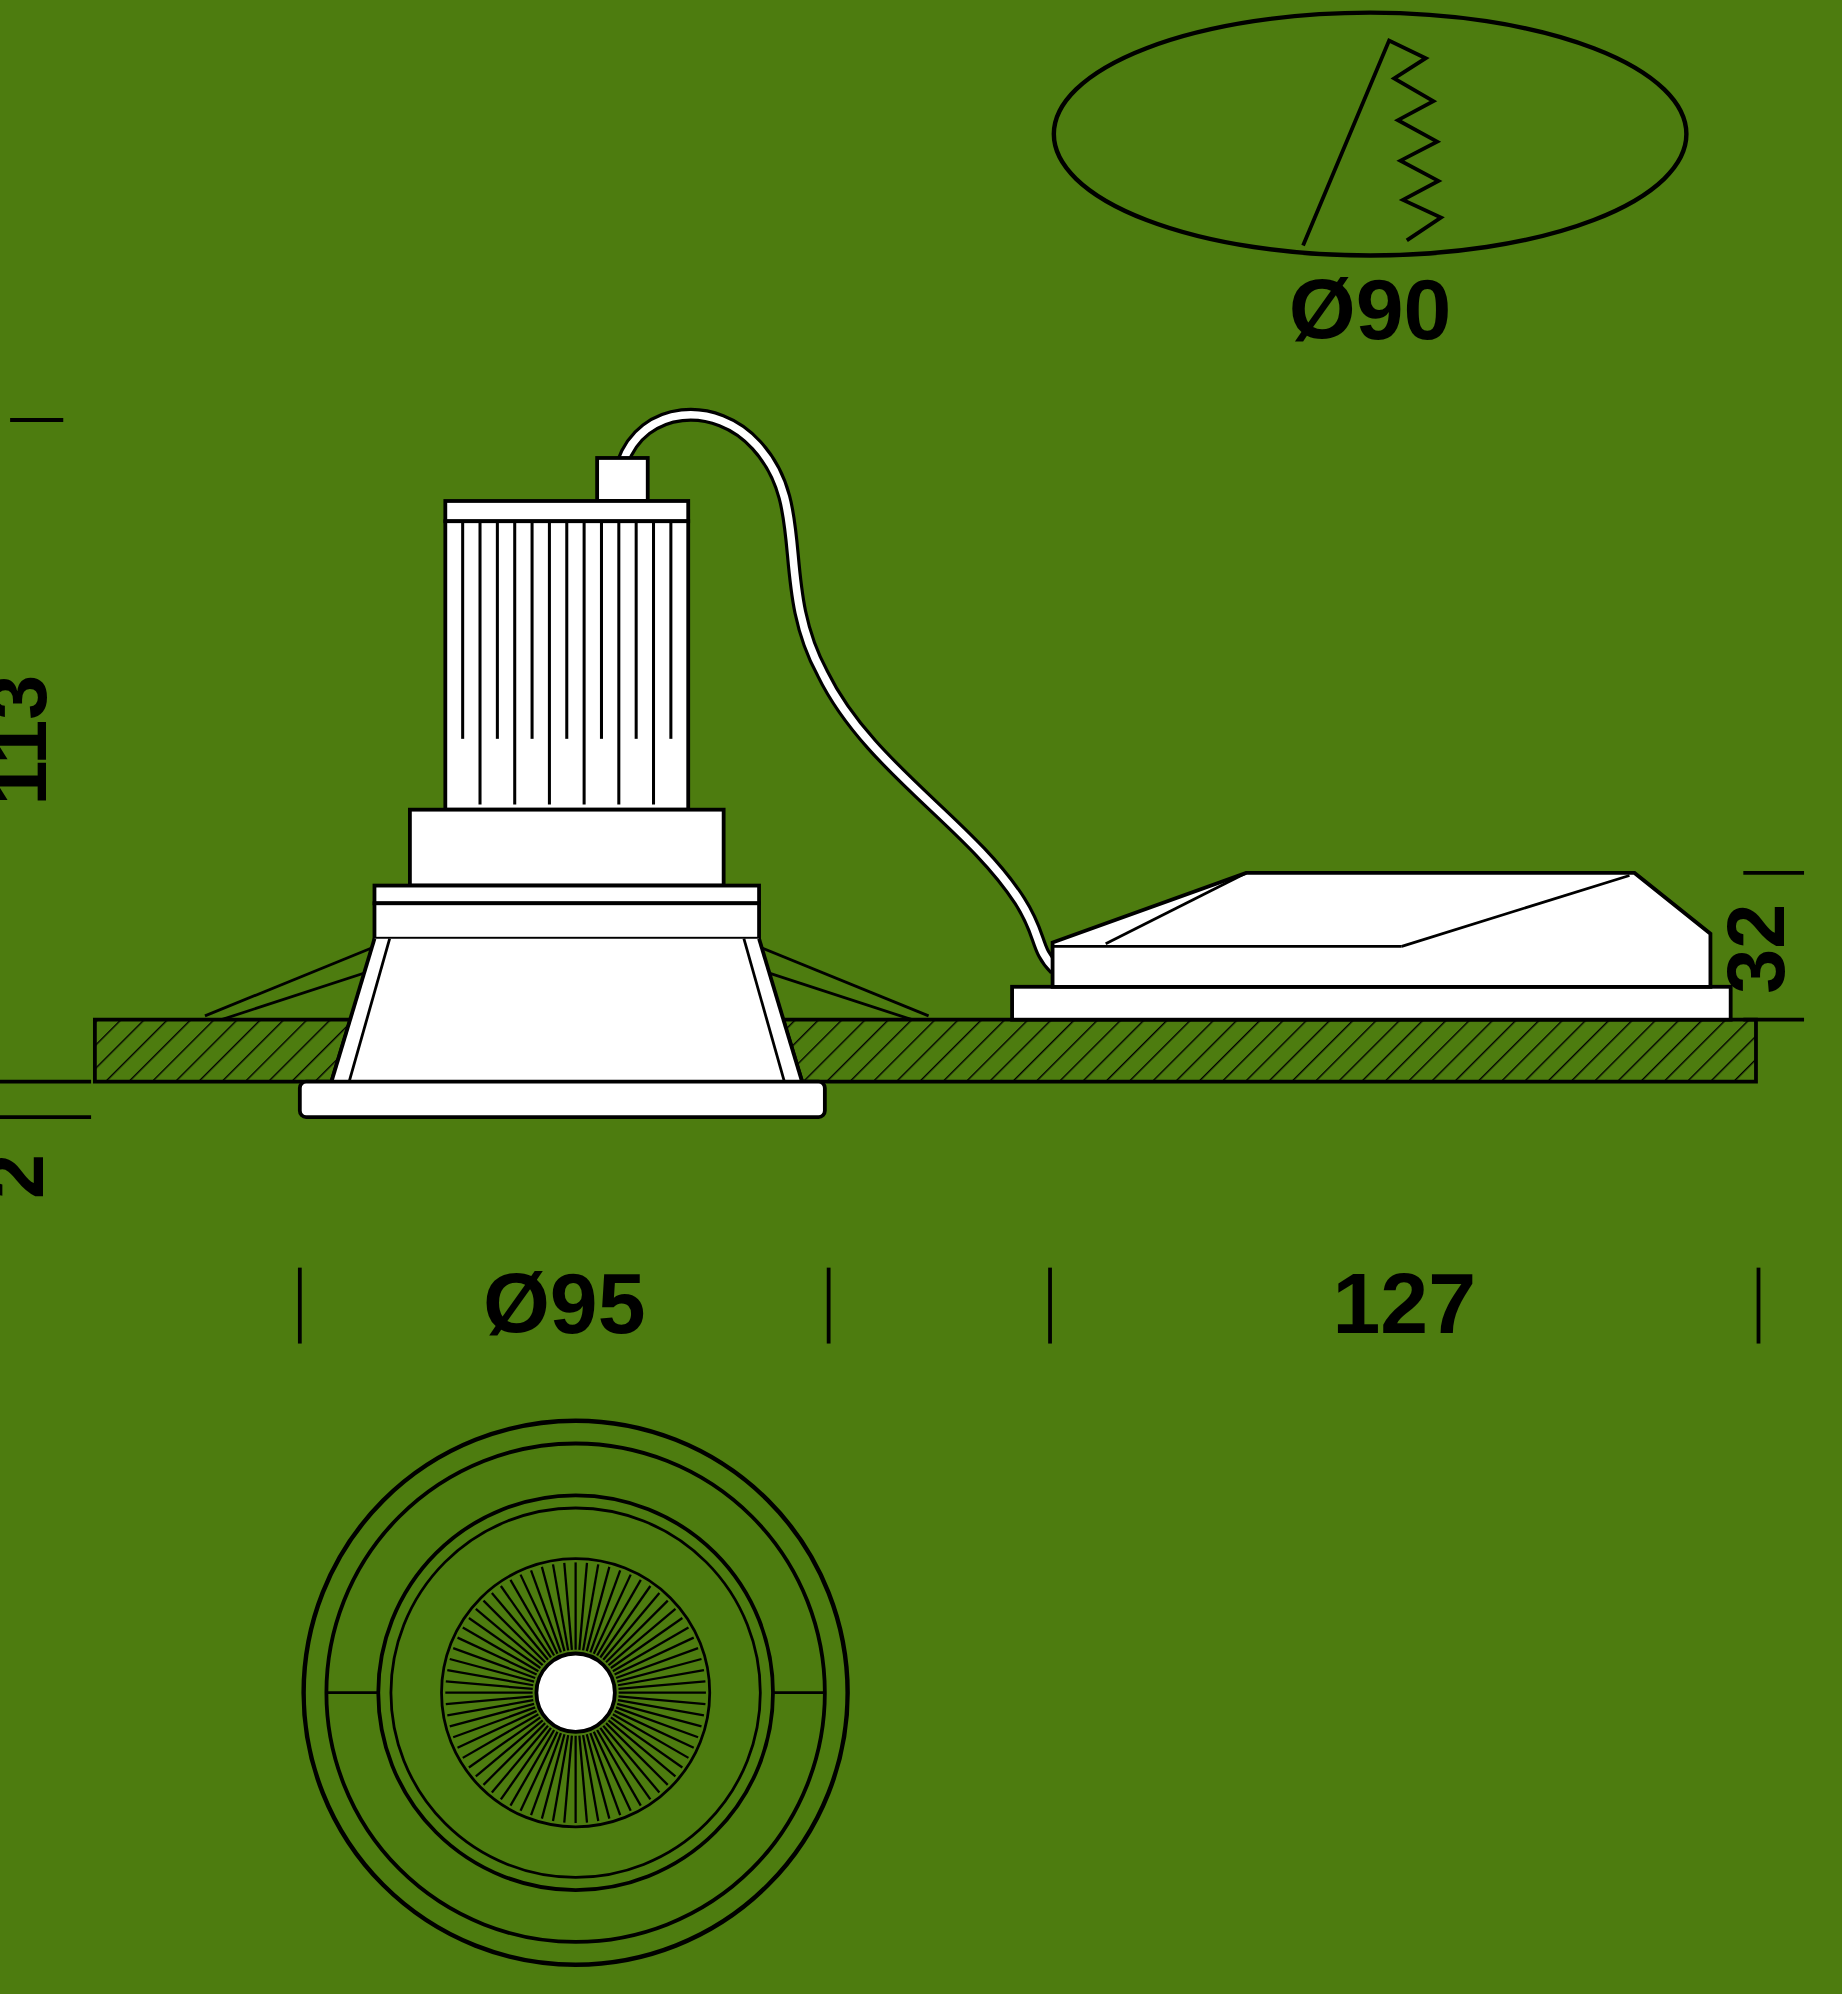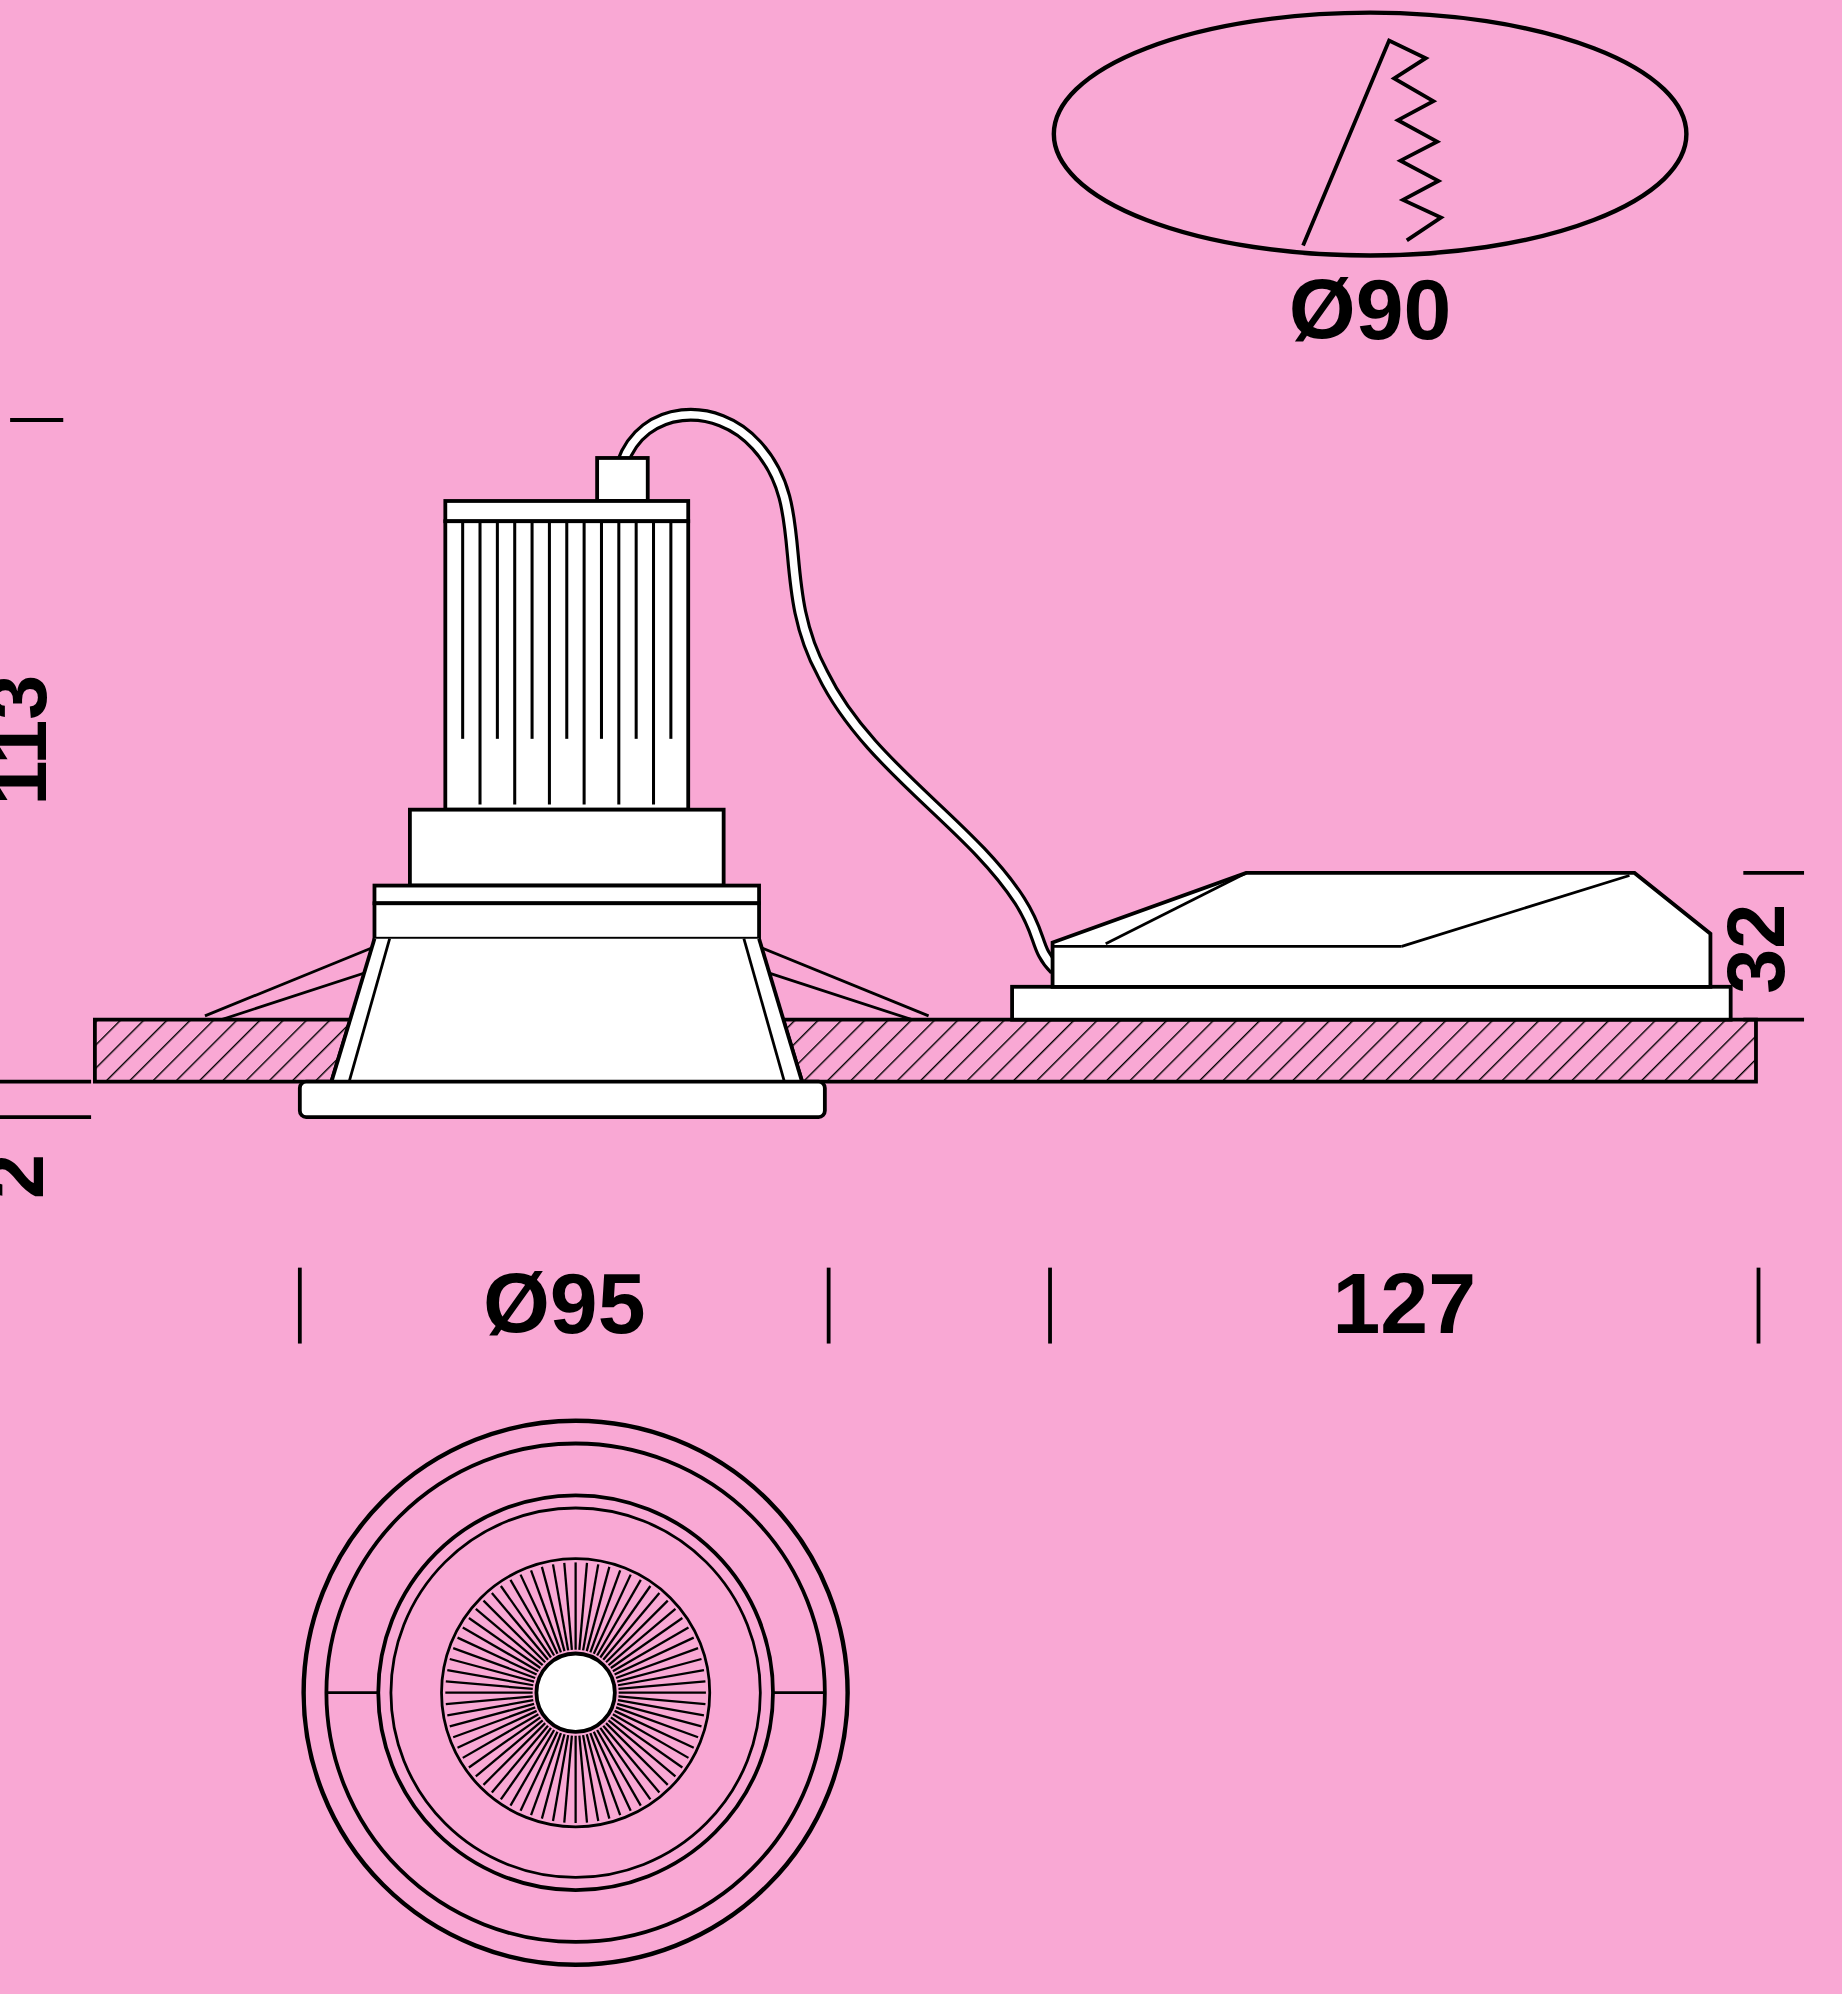--- a/index.html
+++ b/index.html
@@ -2,21 +2,21 @@
 <html style="font-size:12px"><head>
 <meta charset="utf-8">
 <style>
   html, body {
     margin: 0;
     padding: 0;
     background: #ffffff;
   }
   .page {
     width: 100%;
-    background: #f9a8d4;
+    background: #4d7c0f;
   }
   svg {
     display: block;
     width: 100%;
     height: auto;
   }
   .outline { fill: none; stroke: #000; stroke-width: 3; }
   .outline-heavy { fill: none; stroke: #000; stroke-width: 3.5; }
   .outline-fill { fill: #fff; stroke: #000; stroke-width: 3; }
   .detail { fill: none; stroke: #000; stroke-width: 2.2; }

